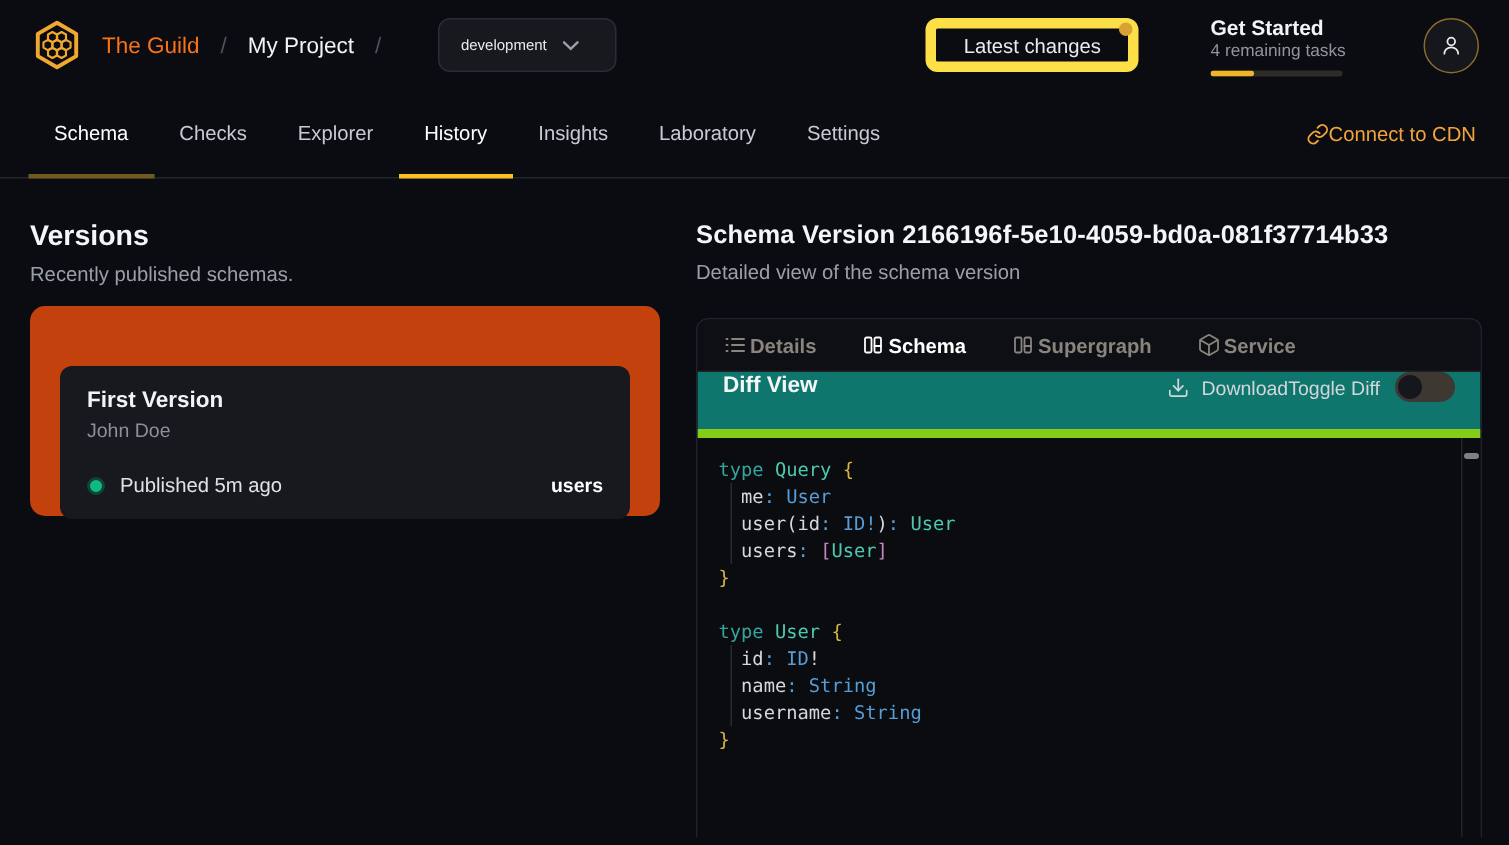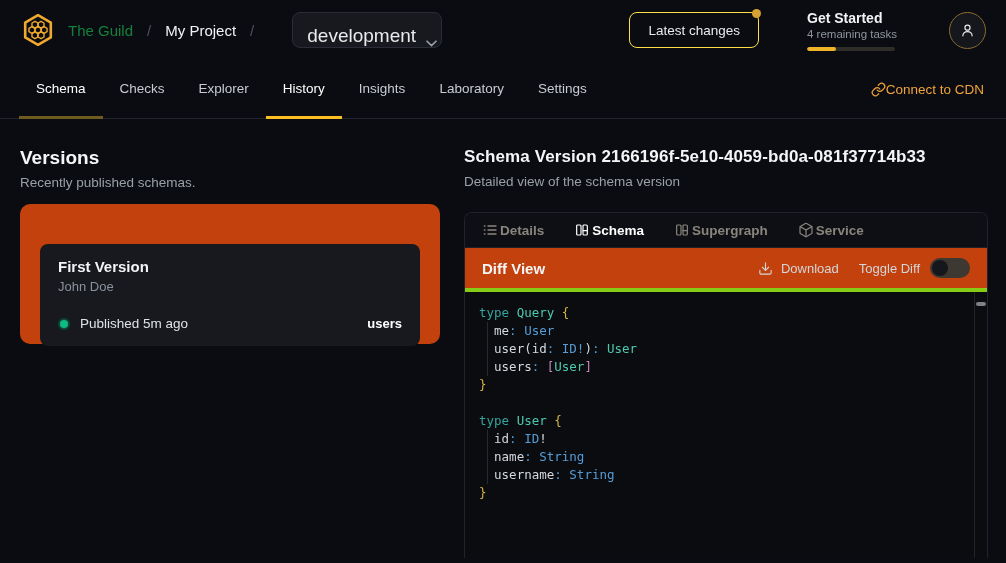--- a/index.html
+++ b/index.html
@@ -8,32 +8,32 @@
     background:#0a0c11;
     font-family:"Liberation Sans", sans-serif;
     color:#e8eaed;
     -webkit-font-smoothing:antialiased;
   }
   svg { display:block; }
 
   
   .header { height:60px; display:flex; align-items:center; padding:0 20px; }
   .logo { width:36px; height:36px; flex:0 0 auto; }
-  .brand { margin-left:12px; font-size:15px; font-weight:500; color:#15803d; }
+  .brand { margin-left:12px; font-size:15px; font-weight:500; color:#f97316; }
   .crumb-sep { margin:0 14px; color:#4d535d; font-size:15px; }
   .crumb { font-size:15px; font-weight:500; color:#f2f3f5; }
   .target-select {
-    margin-left:24px; height:36px; display:flex; align-items:flex-end; gap:10px;
+    margin-left:24px; height:36px; display:flex; align-items:center; gap:10px;
     background:#17191f; border:1px solid #2a2d35; border-radius:8px;
-    padding:0 4px 0 14px; font-size:19px; color:#e8eaed; cursor:pointer;
+    padding:0 24px 0 14px; font-size:10px; color:#e8eaed; cursor:pointer;
   }
   .latest-btn {
     position:relative; margin-left:auto; height:36px; padding:0 18px;
     display:flex; align-items:center; background:transparent;
-    border:1px solid #fde047; border-radius:8px; color:#e8eaed;
+    border:7px solid #fde047; border-radius:8px; color:#e8eaed;
     font-size:13.5px; font-family:inherit; cursor:pointer;
   }
   .latest-dot {
     position:absolute; top:-4px; right:-3px; width:9px; height:9px;
     border-radius:50%; background:#d7a134;
   }
   .get-started { margin-left:48px; width:90px; }
   .gs-title { font-size:14px; font-weight:600; color:#f2f3f5; }
   .gs-sub { margin-top:2px; font-size:11.5px; color:#8f959e; white-space:nowrap; }
   .gs-bar { margin-top:7px; width:88px; height:4px; border-radius:2px; background:#2f2d28; overflow:hidden; }
@@ -86,23 +86,23 @@
     margin-top:23px; height:346px; background:#0b0d12;
     border:1px solid #20232b; border-bottom:none; border-radius:8px 8px 0 0;
     display:flex; flex-direction:column; overflow:hidden;
   }
   .detail-tabs { height:35px; flex:0 0 auto; display:flex; align-items:center; gap:30px; padding:0 17px; border-bottom:1px solid #1f2127; background:#0d0f14; }
   .dtab { display:flex; align-items:center; gap:2px; font-size:13.5px; font-weight:600; color:#8a857c; cursor:pointer; }
   .dtab svg { stroke:#8a857c; }
   .dtab.active { color:#ffffff; }
   .dtab.active svg { stroke:#ffffff; }
 
-  .diff-row { height:44px; flex:0 0 auto; display:flex; align-items:center; padding:0 17px; border-bottom:4px solid #84cc16; background:#c2410c; }
+  .diff-row { height:44px; flex:0 0 auto; display:flex; align-items:flex-start; padding:0 17px; border-bottom:6px solid #84cc16; background:#0f766e; }
   .diff-title { font-size:15px; font-weight:700; color:#f4f5f7; }
-  .diff-controls { margin-left:auto; display:flex; align-items:center; gap:20px; }
+  .diff-controls { margin-left:auto; display:flex; align-items:center; }
   .download-btn { display:flex; align-items:center; gap:8px; font-size:13px; color:#d3d6db; background:none; border:none; font-family:inherit; cursor:pointer; }
   .toggle-wrap { display:flex; align-items:center; gap:10px; }
   .toggle-label { font-size:13px; color:#d3d6db; }
   .toggle { width:40px; height:20px; border-radius:10px; background:#3d3831; position:relative; cursor:pointer; }
   .toggle-knob { position:absolute; top:2px; left:2px; width:16px; height:16px; border-radius:50%; background:#15171c; }
 
   .code-area { flex:1; position:relative; background:#0a0c10; padding:12px 26px 0 14px; overflow:hidden; }
   .code-line {
     position:relative; font-family:"DejaVu Sans Mono", monospace;
     font-size:12.5px; line-height:18px; height:18px; white-space:pre; color:#d4d8de;

